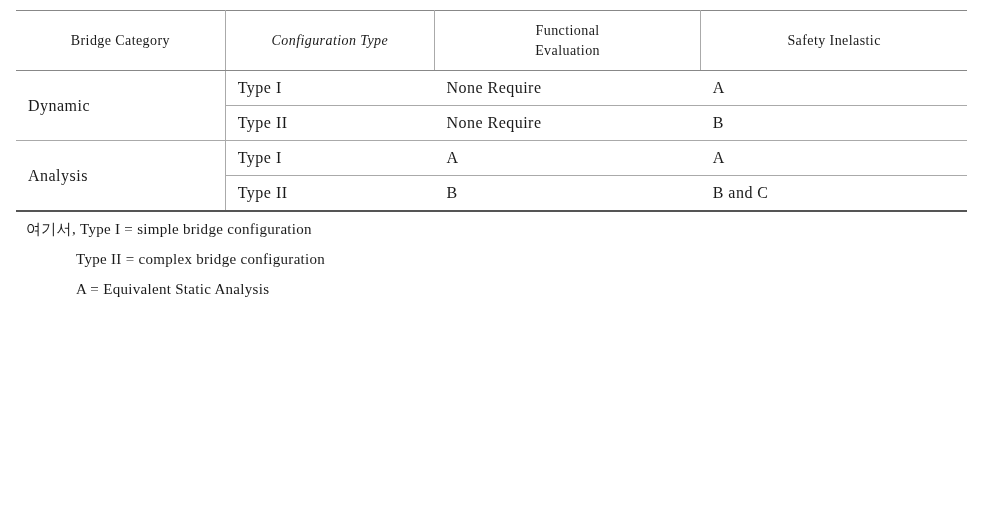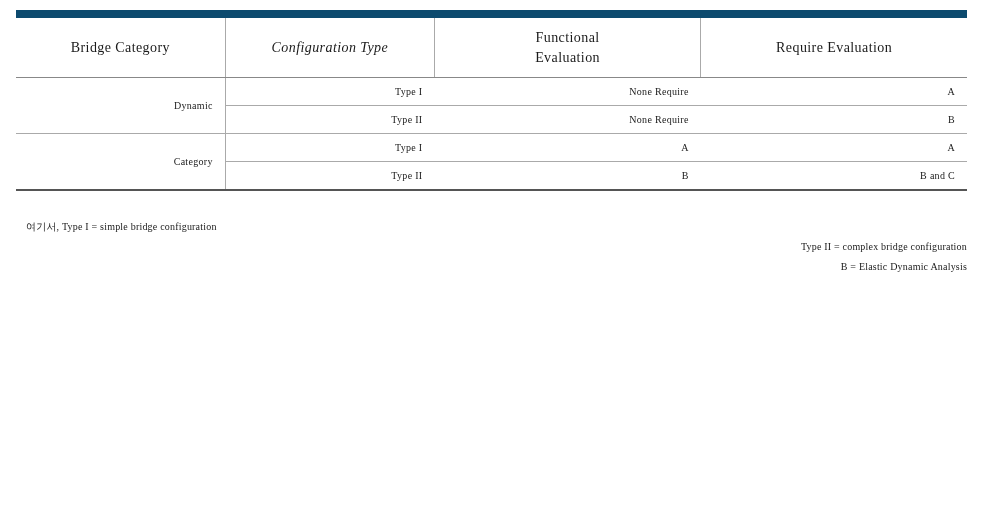--- a/index.html
+++ b/index.html
@@ -14,41 +14,41 @@
       font-size: 14px;
       color: #1a1a1a;
       padding: 10px 16px;
       width: 983px;
       min-height: 525px;
     }
 
     .table-wrapper {
       width: 100%;
       border-collapse: collapse;
-      border-top: 8px solid #0c4a6e;
+      border-top: 1px solid #0c4a6e;
       border-bottom: 2px solid #555;
-      margin-bottom: 26px;
+      margin-bottom: 2px;
     }
 
     .table-wrapper th {
       border-top: 1.5px solid #888;
       border-bottom: 1.5px solid #888;
       padding: 10px 8px;
       text-align: center;
       font-weight: normal;
       font-size: 14px;
       letter-spacing: 0.03em;
       vertical-align: middle;
     }
 
     .table-wrapper td {
       border-top: 1px solid #aaa;
       padding: 8px 12px;
-      text-align: right;
-      font-size: 10px;
+      text-align: left;
+      font-size: 16px;
       vertical-align: middle;
       letter-spacing: 0.03em;
     }
 
     .table-wrapper tr:first-child td {
       border-top: none;
     }
 
     .col-category {
       width: 22%;
@@ -70,68 +70,67 @@
     .th-functional {
       line-height: 1.4;
     }
 
     .category-cell {
       border-right: 1px solid #aaa;
     }
 
     .notes-section {
       padding-left: 10px;
-      font-size: 10px;
+      font-size: 15px;
       line-height: 2.0;
     }
 
     .note-line {
       letter-spacing: 0.02em;
     }
 
     .note-indent {
       padding-left: 50px;
-      text-align: right;
     }
   </style>
 </head>
 <body>
 
 <table class="table-wrapper">
   <thead>
     <tr>
       <th class="col-category category-cell">Bridge  Category</th>
       <th class="col-config">Configuration Type</th>
       <th class="col-functional th-functional">Functional<br>Evaluation</th>
-      <th class="col-safety">Require  Evaluation</th>
+      <th class="col-safety">Safety  Inelastic</th>
     </tr>
   </thead>
   <tbody>
     <tr>
       <td rowspan="2" class="category-cell">Dynamic</td>
       <td>Type  I</td>
       <td>None  Require</td>
       <td>A</td>
     </tr>
     <tr>
       <td>Type  II</td>
       <td>None  Require</td>
       <td>B</td>
     </tr>
     <tr>
-      <td rowspan="2" class="category-cell">Category</td>
+      <td rowspan="2" class="category-cell">Analysis</td>
       <td>Type  I</td>
       <td>A</td>
       <td>A</td>
     </tr>
     <tr>
       <td>Type  II</td>
       <td>B</td>
       <td>B  and  C</td>
     </tr>
   </tbody>
 </table>
 
 <div class="notes-section">
   <div class="note-line">여기서,  Type  I  =  simple bridge configuration</div>
   <div class="note-line note-indent">Type  II   =  complex bridge configuration</div>
-  <div class="note-line note-indent">B  =  Elastic Dynamic Analysis</div>
+  <div class="note-line note-indent">A  =  Equivalent Static Analysis</div>
 </div>
 
 </body></html>

